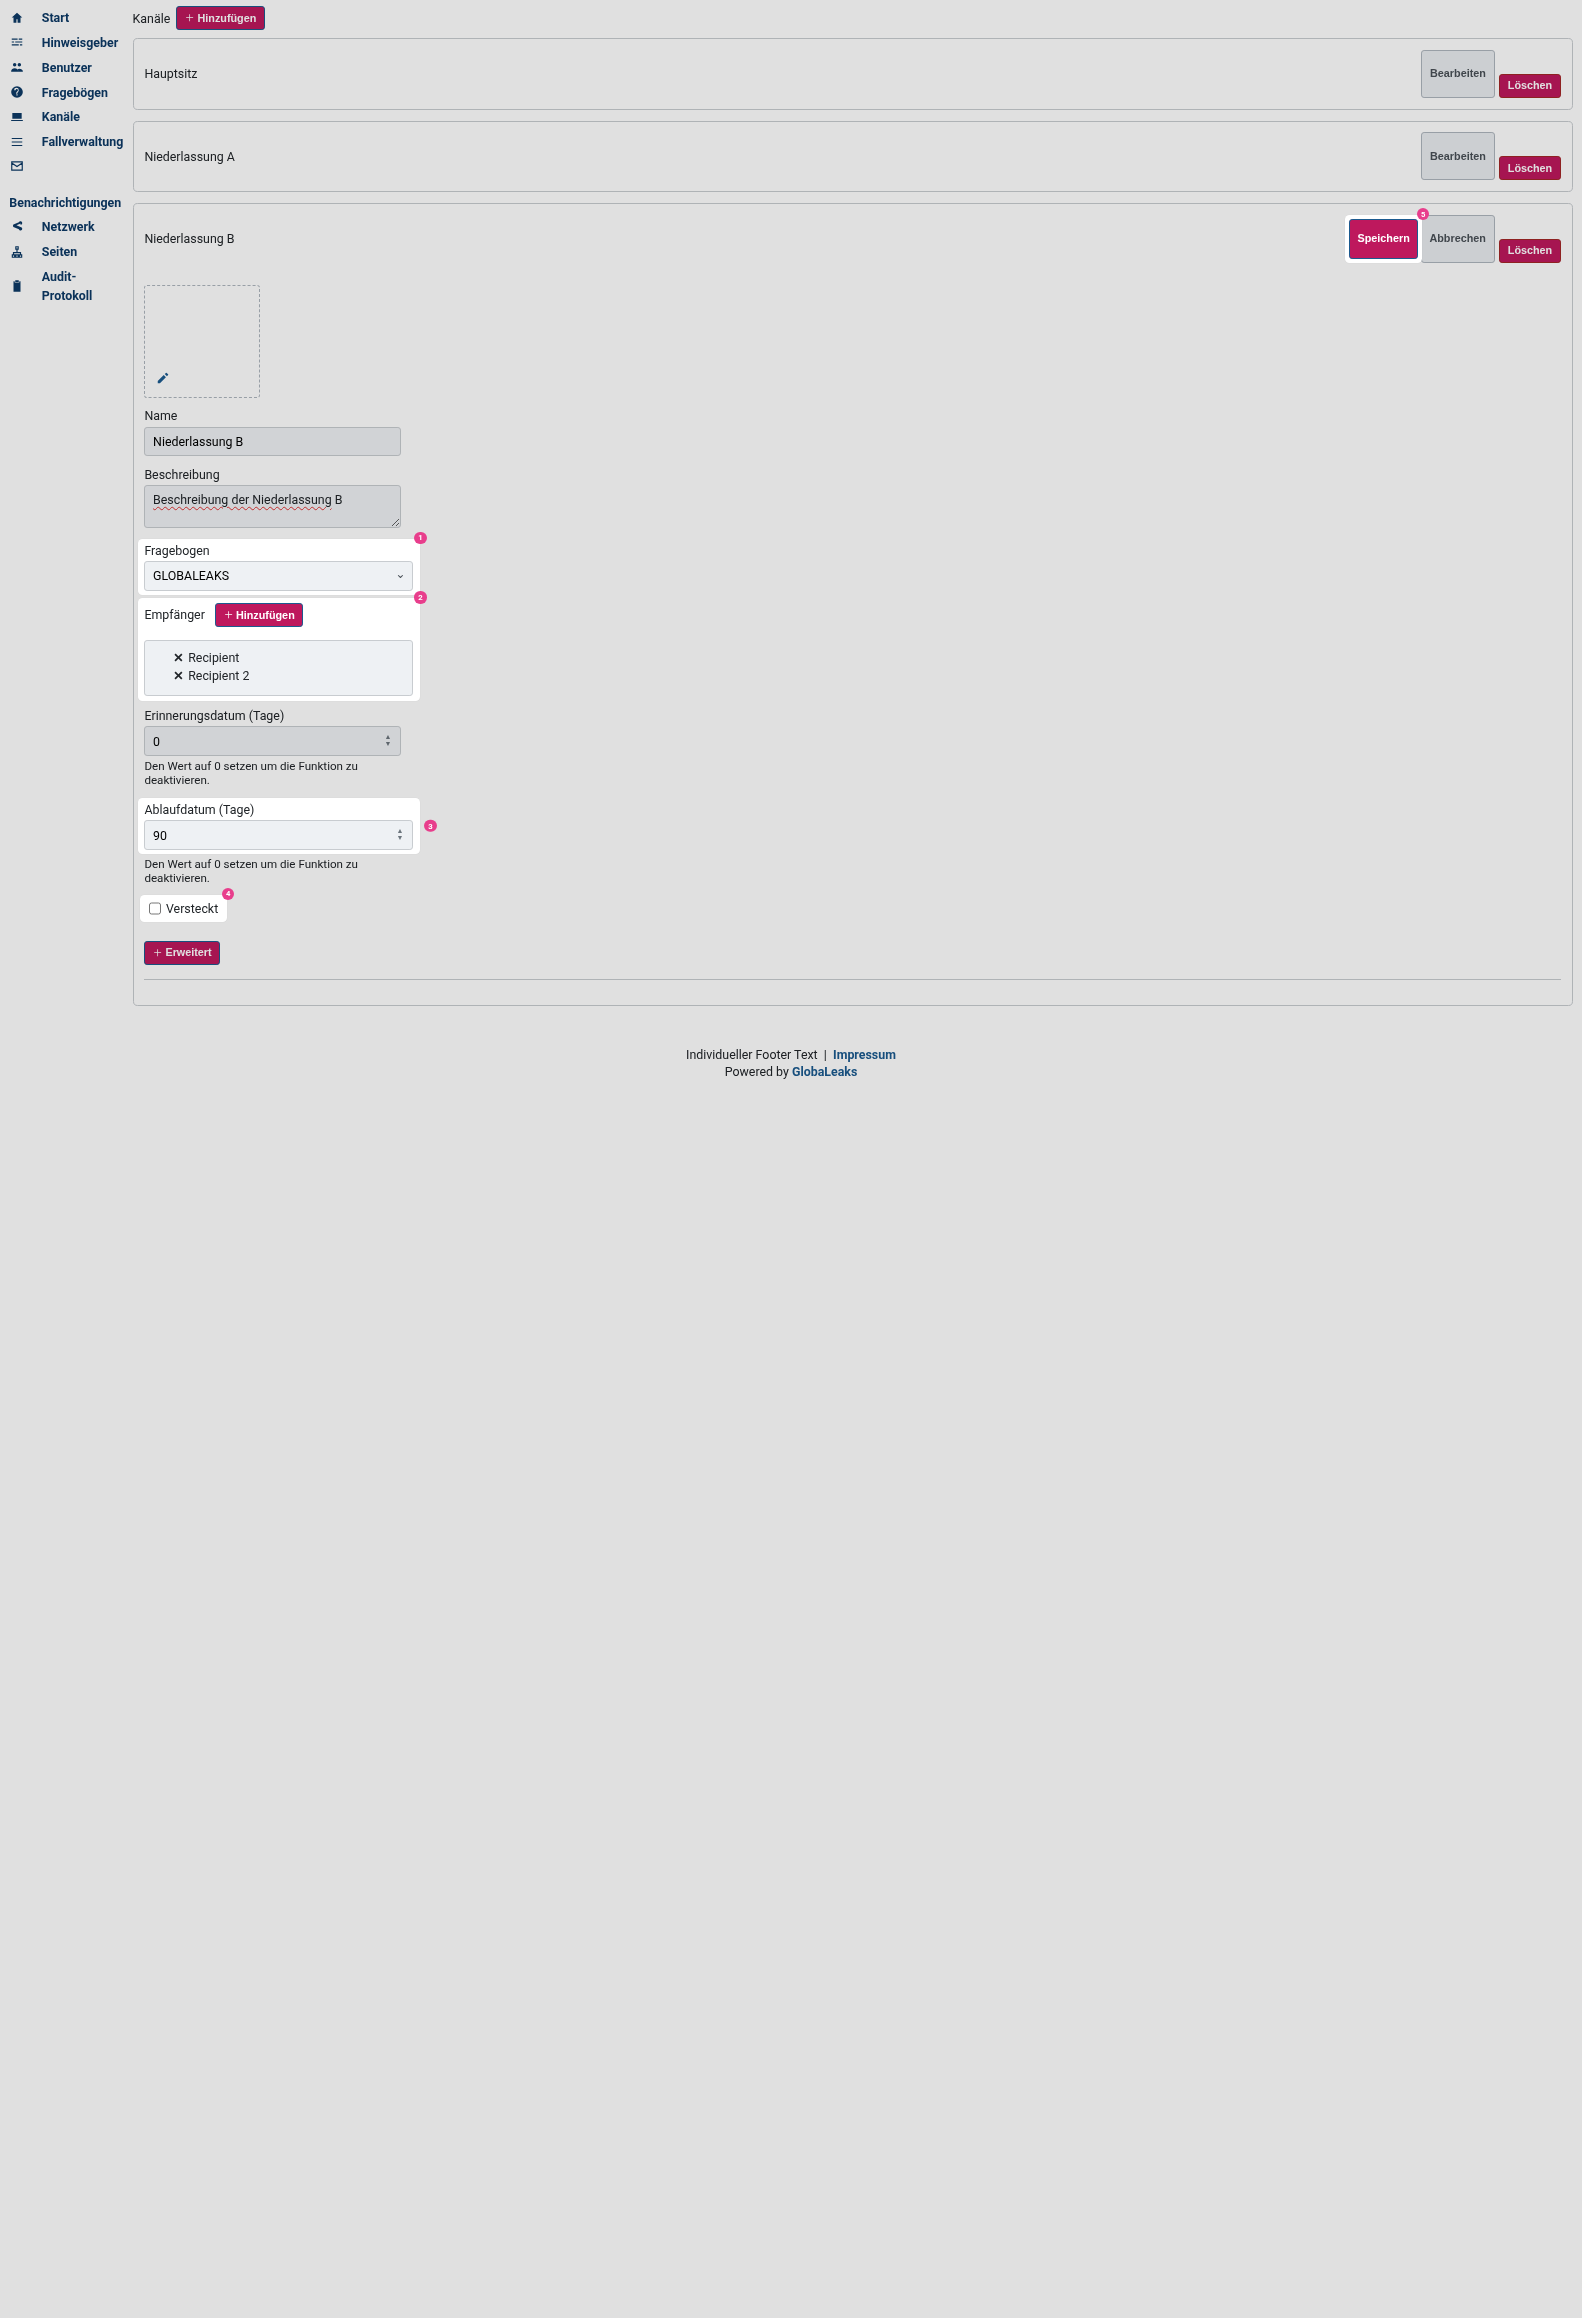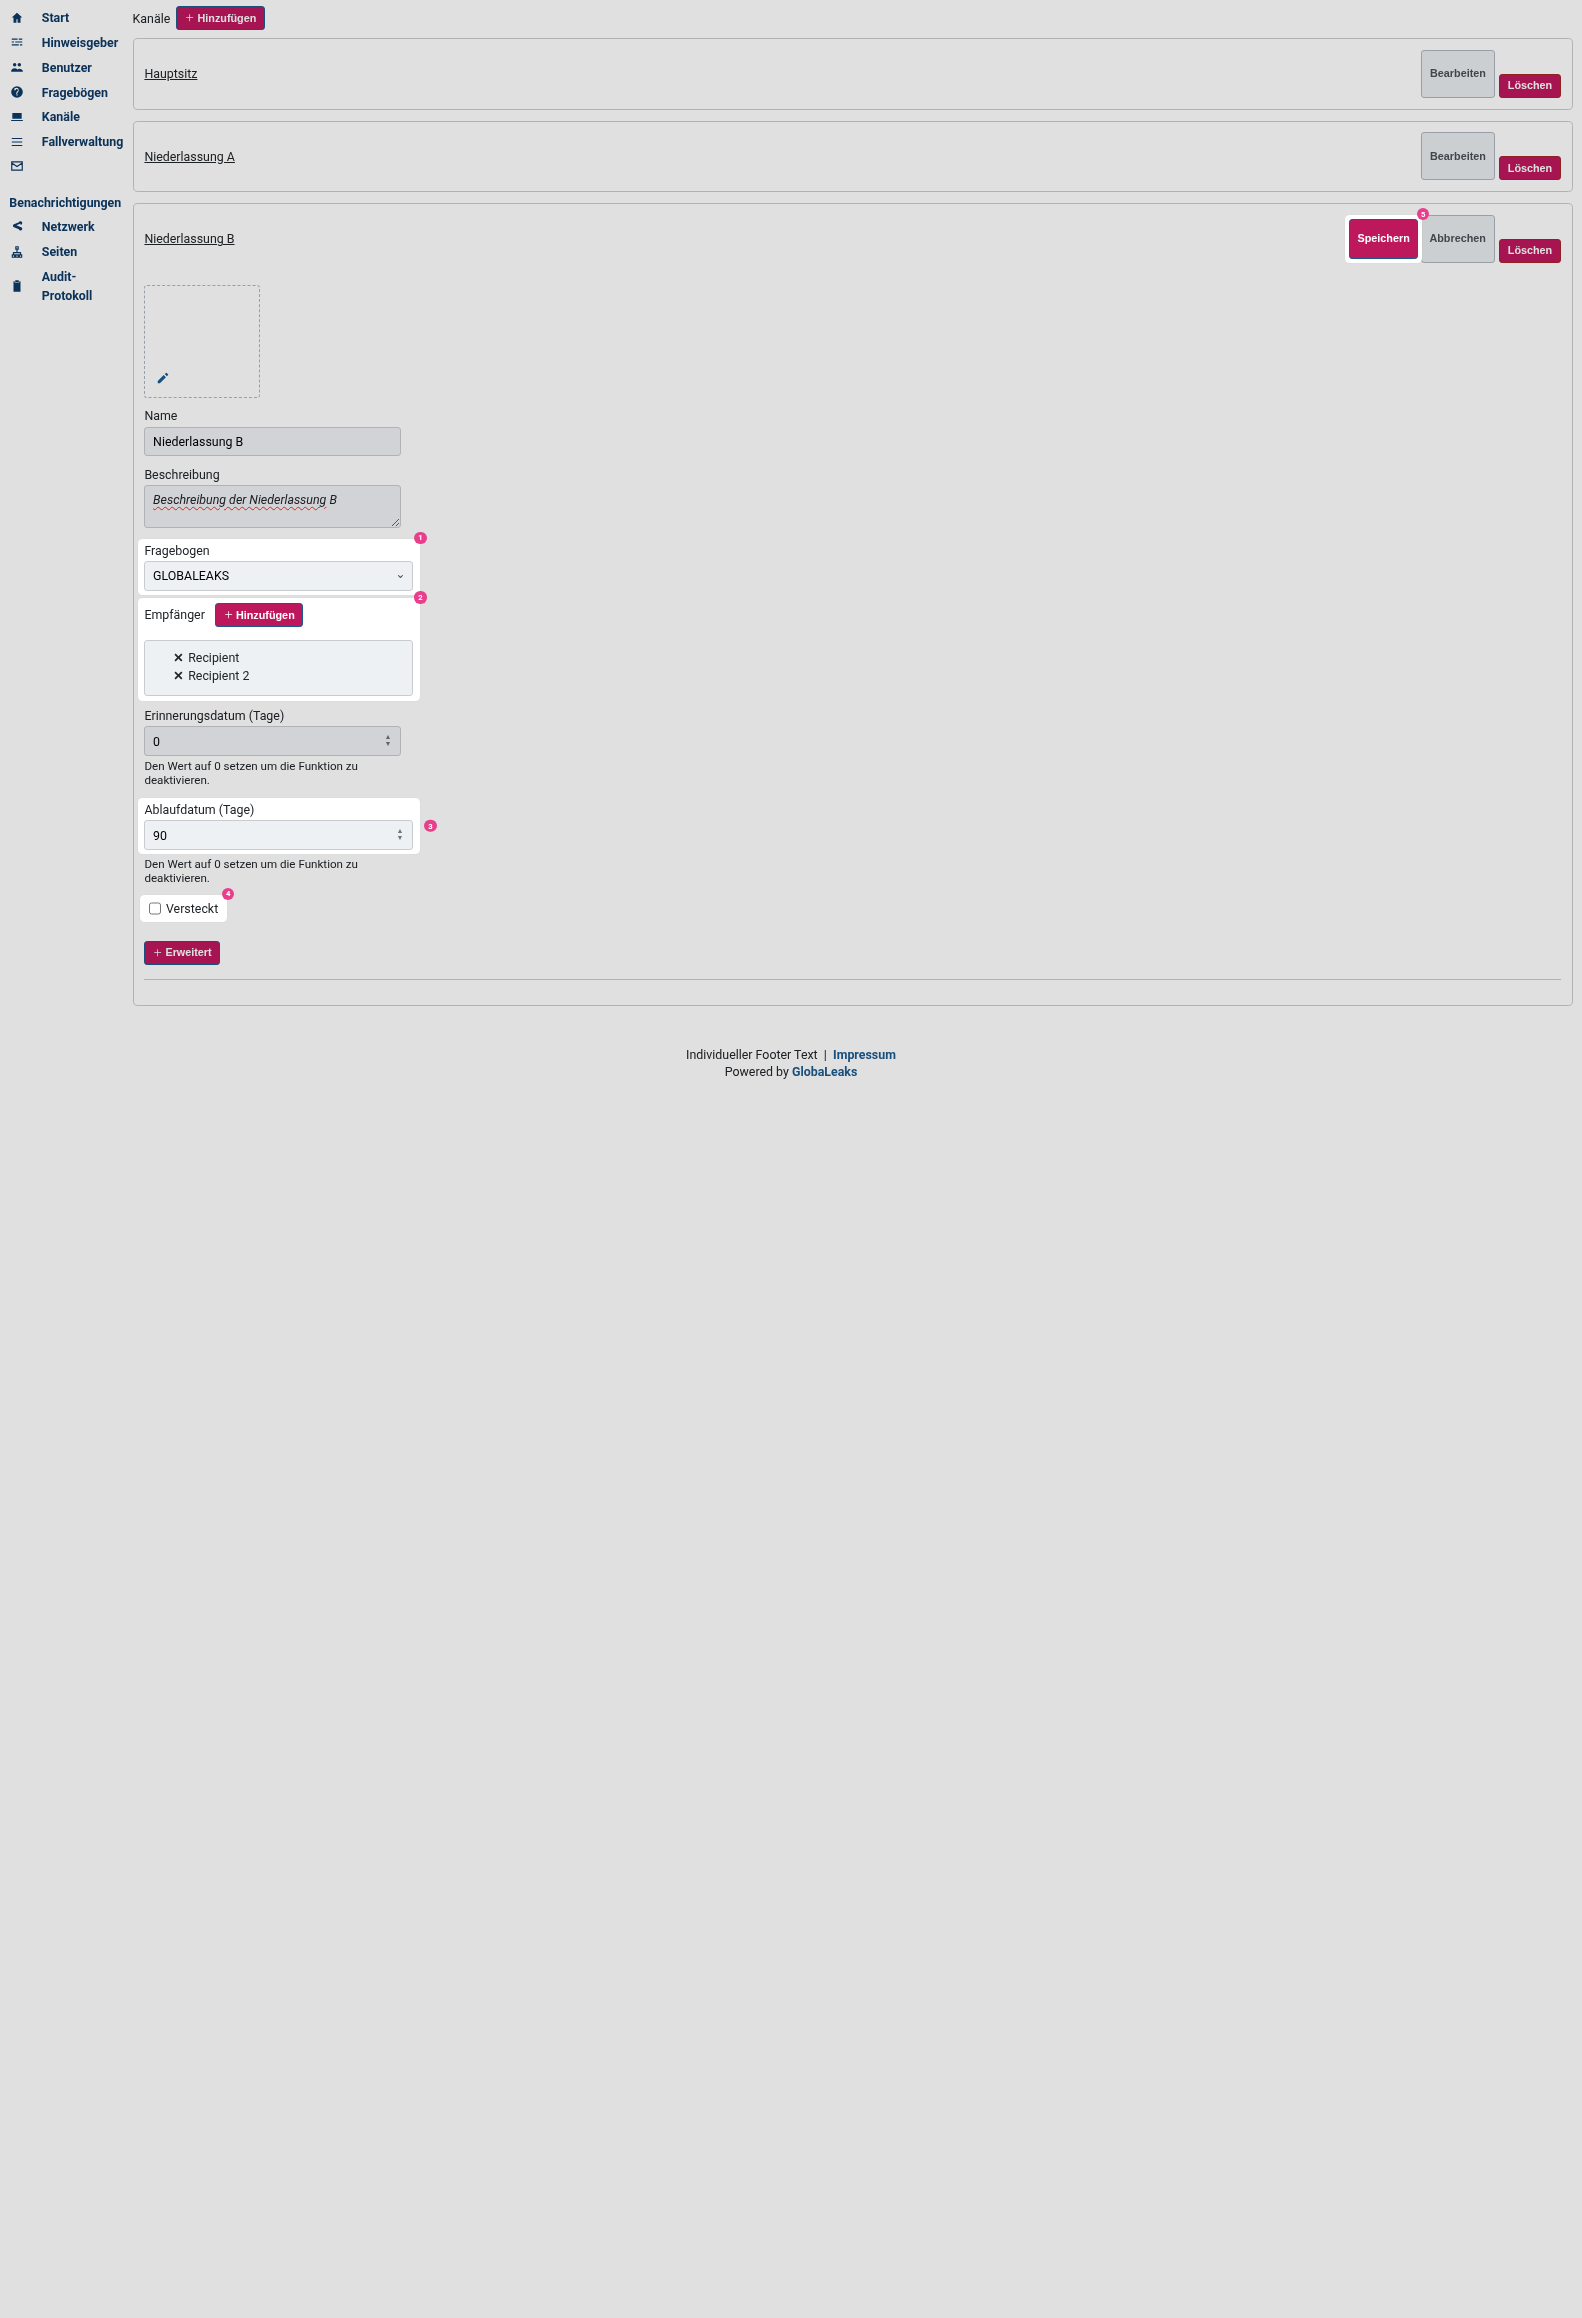--- a/index.html
+++ b/index.html
@@ -80,21 +80,21 @@
     border-radius: 4.6px;
     margin-bottom: 10.8px;
     background: #fff;
   }
   .card-header {
     display: flex;
     justify-content: space-between;
     align-items: center;
     padding: 10.8px 10.8px;
   }
-  .card-header .title { font-size: 12.4px; text-decoration: underline; }
+  .card-header .title { font-size: 12.4px; }
   .card-header .actions { display: flex; gap: 4.6px; }
   .card-body {
     padding: 10.8px;
   }
   
   .upload-box {
     width: 116px;
     height: 113px;
     border: 0.8px dashed #adb5bd;
     border-radius: 3.1px;
@@ -112,21 +112,21 @@
   .form-label { display: block; margin-bottom: 3.1px; font-size: 12.4px; }
   .form-control, .form-select, .form-textarea, .form-number {
     width: 100%;
     padding: 6.2px 7.7px;
     border: 0.8px solid #c8ccd0;
     border-radius: 3.1px;
     background: #eef1f4;
     font-size: 12.4px;
     font-family: inherit;
   }
-  .form-textarea { height: 43px; resize: vertical; font-style: italic; }
+  .form-textarea { height: 43px; resize: vertical; }
   .form-select { appearance: none; background-image: none; padding-right: 21.6px; position: relative; }
   .select-wrap { position: relative; }
   .select-wrap::after {
     content: "⌄";
     position: absolute;
     right: 7.7px;
     top: 4.6px;
     pointer-events: none;
     font-size: 12.4px;
     color: #495057;

